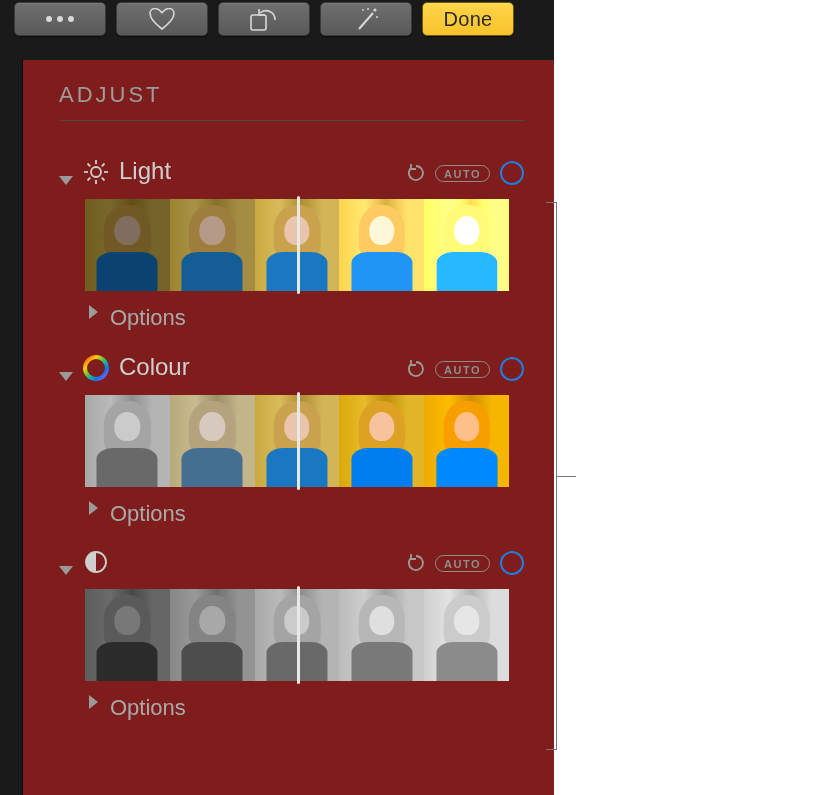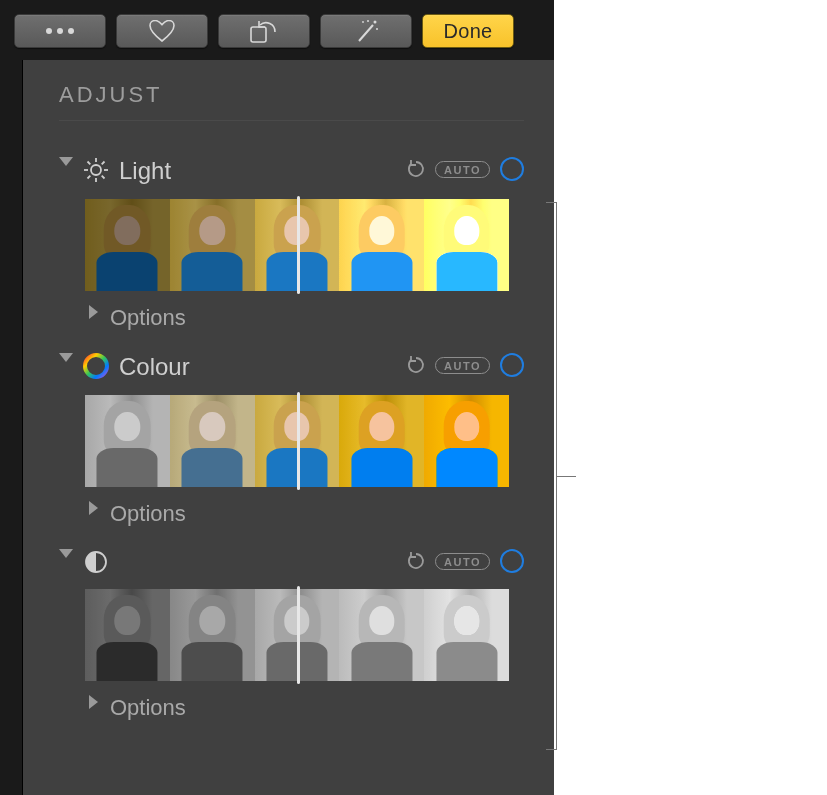--- a/index.html
+++ b/index.html
@@ -16,21 +16,21 @@
     height: 795px;
     background: #1a1a1a;
     position: relative;
     overflow: hidden;
   }
 
   
   .toolbar {
     display: flex;
     gap: 10px;
-    padding: 14px 14px 14px 14px;
+    padding: 2px 14px 14px 14px;
   }
   .tool-btn {
     background: linear-gradient(#6f6f6f,#595959);
     border: 1px solid #3a3a3a;
     border-radius: 5px;
     height: 34px;
     display: flex;
     align-items: center;
     justify-content: center;
     color: #d8d8d8;
@@ -50,40 +50,40 @@
     border-color: #6b5a12;
   }
 
   
   .content {
     position: absolute;
     left: 22px;
     right: 0;
     top: 60px;
     bottom: 0;
-    background: #404040;
+    background: #7f1d1d;
     border-left: 1px solid #000;
     padding: 22px 30px 12px 36px;
   }
 
   .adjust-title {
     color: #9d9d9d;
     font-size: 22px;
     letter-spacing: 3px;
     font-weight: 500;
     padding-bottom: 12px;
     border-bottom: 1px solid #4a4a4a;
     margin-bottom: 36px;
   }
 
   .section { margin-bottom: 16px; }
 
   .sec-header {
     display: flex;
-    align-items: flex-start;
+    align-items: flex-end;
     gap: 10px;
     margin-bottom: 14px;
     position: relative;
   }
   .disclosure {
     width: 0; height: 0;
     border-left: 7px solid transparent;
     border-right: 7px solid transparent;
     border-top: 9px solid #9a9a9a;
   }

